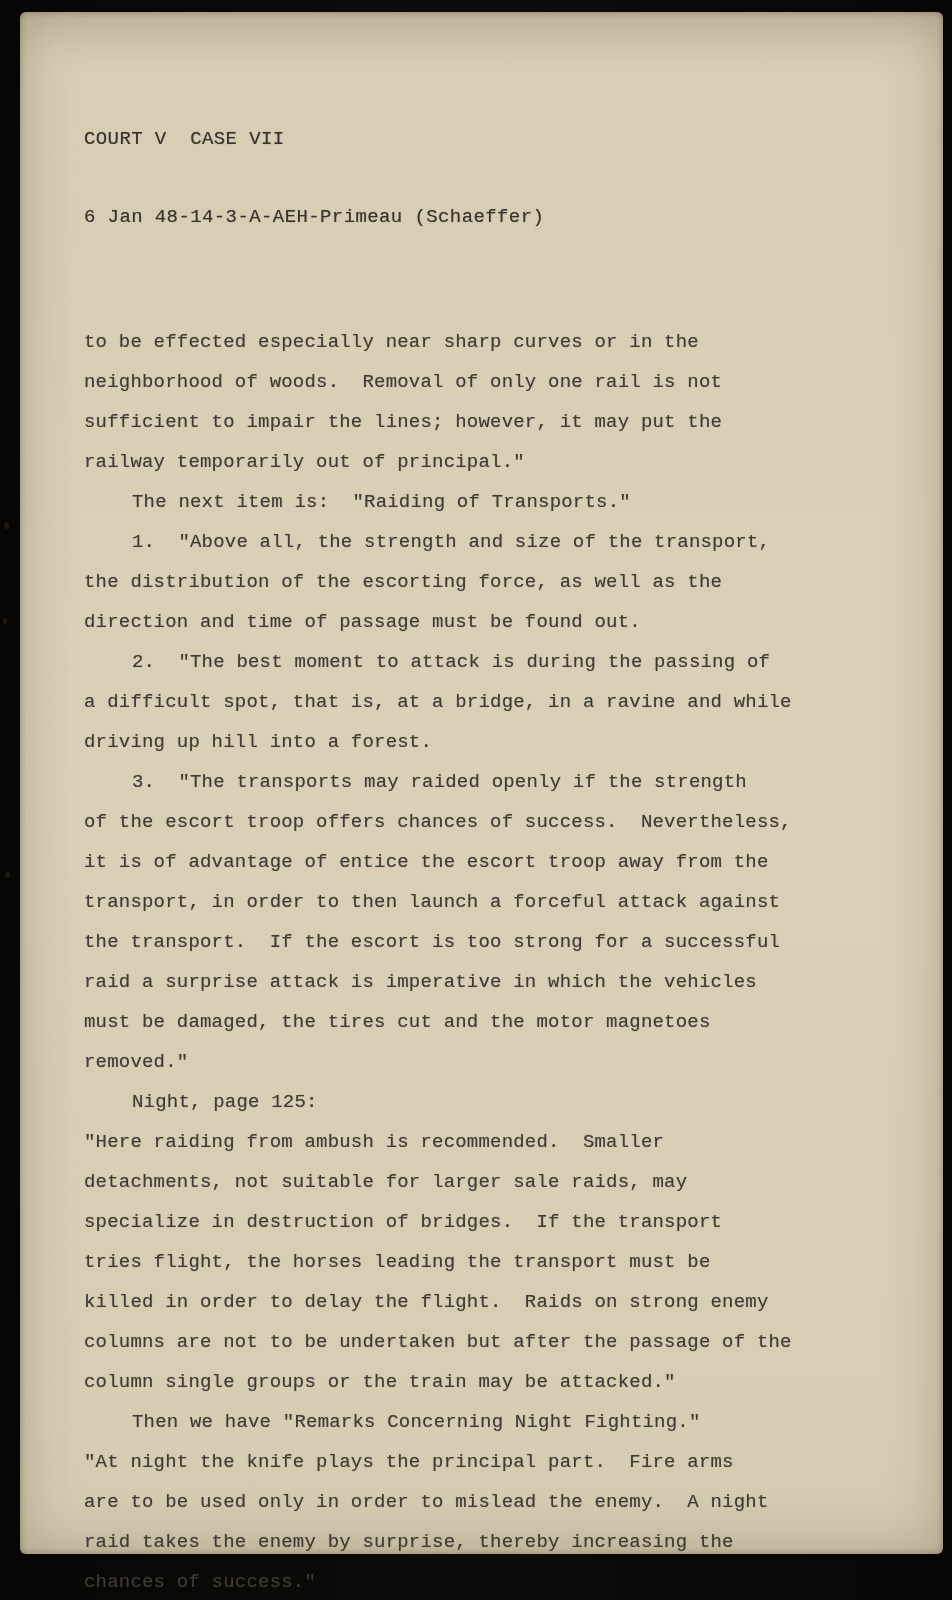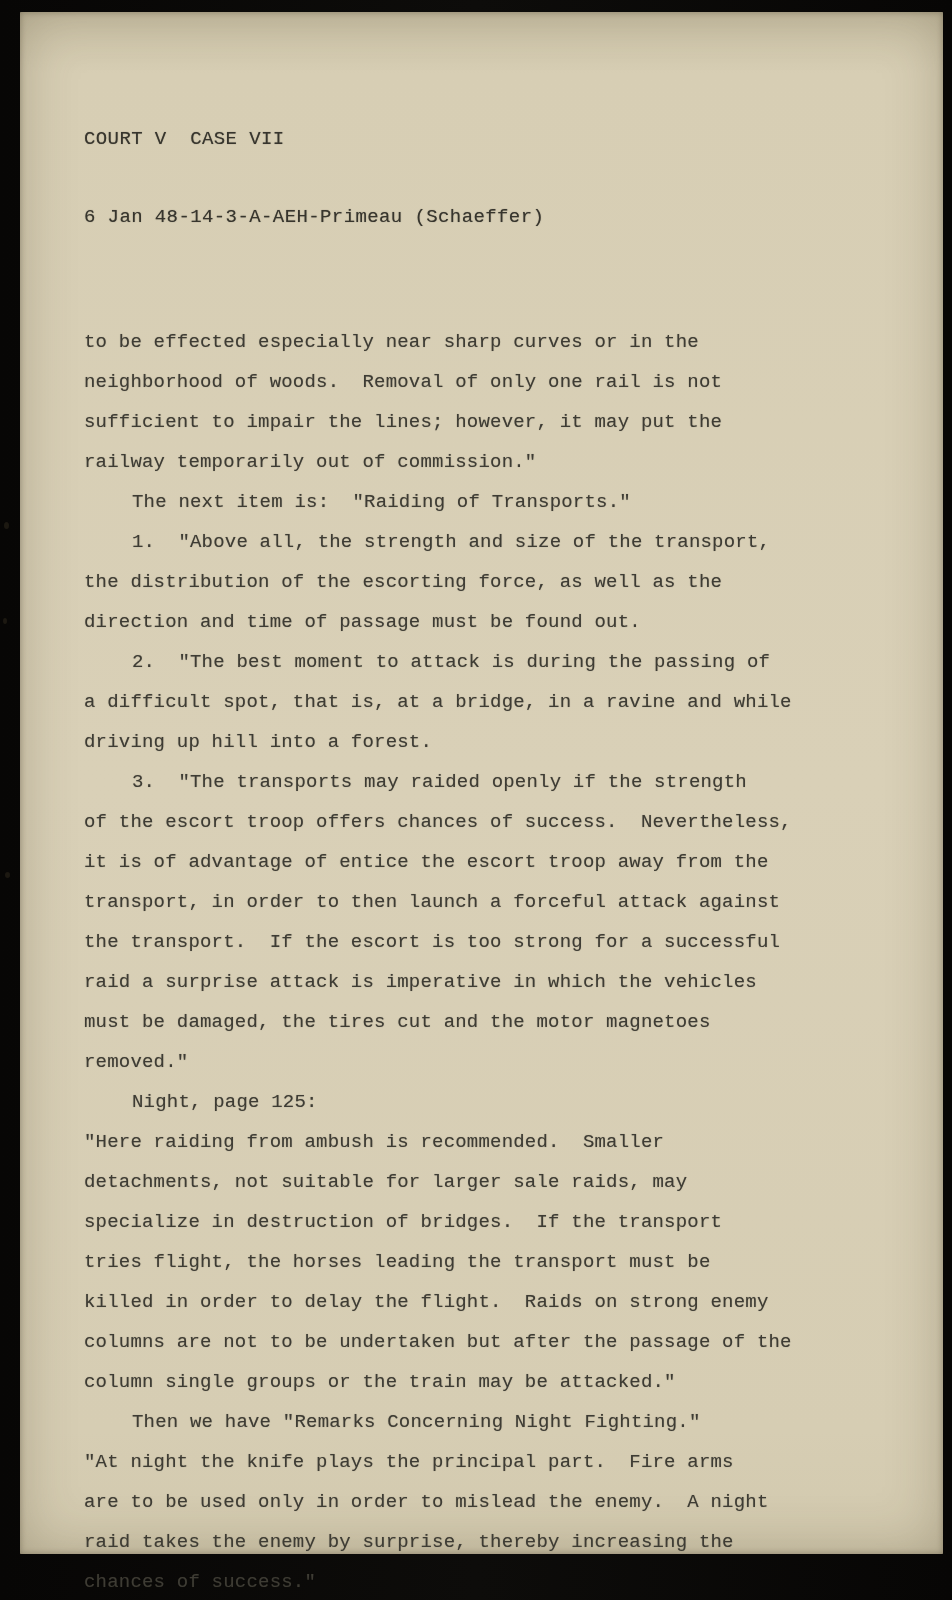--- a/index.html
+++ b/index.html
@@ -16,21 +16,21 @@
     font-family: "Liberation Mono", "DejaVu Sans Mono", monospace;
   }
   .paper {
     position: absolute;
     top: 12px;
     left: 20px;
     right: 9px;
     bottom: 46px;
     background: linear-gradient(180deg, #cdc4a9 0%, #d7ceb4 4%, #d9d0b7 50%, #d6cdb3 92%, #d2c9ae 100%);
     box-shadow: inset 0 0 55px rgba(70, 58, 32, 0.28), inset 0 0 6px rgba(40, 32, 14, 0.35);
-    border-radius: 1px;
+    border-radius: 6px;
     color: #3e3c34;
   }
   .content {
     padding: 62px 60px 0 64px;
   }
   .doc-header {
     white-space: pre-wrap;
     font-size: 19px;
     line-height: 26px;
     letter-spacing: 0.4px;
@@ -73,21 +73,21 @@
 
       <div class="doc-header">
         <div>COURT V  CASE VII</div>
         <div>6 Jan 48-14-3-A-AEH-Primeau (Schaeffer)</div>
       </div>
 
       <div class="doc-body">
         <p>to be effected especially near sharp curves or in the
 neighborhood of woods.  Removal of only one rail is not
 sufficient to impair the lines; however, it may put the
-railway temporarily out of commission."</p>
+railway temporarily out of principal."</p>
         <p class="indent">The next item is:  "Raiding of Transports."</p>
         <p class="indent">1.  "Above all, the strength and size of the transport,
 the distribution of the escorting force, as well as the
 direction and time of passage must be found out.</p>
         <p class="indent">2.  "The best moment to attack is during the passing of
 a difficult spot, that is, at a bridge, in a ravine and while
 driving up hill into a forest.</p>
         <p class="indent">3.  "The transports may raided openly if the strength
 of the escort troop offers chances of success.  Nevertheless,
 it is of advantage of entice the escort troop away from the

